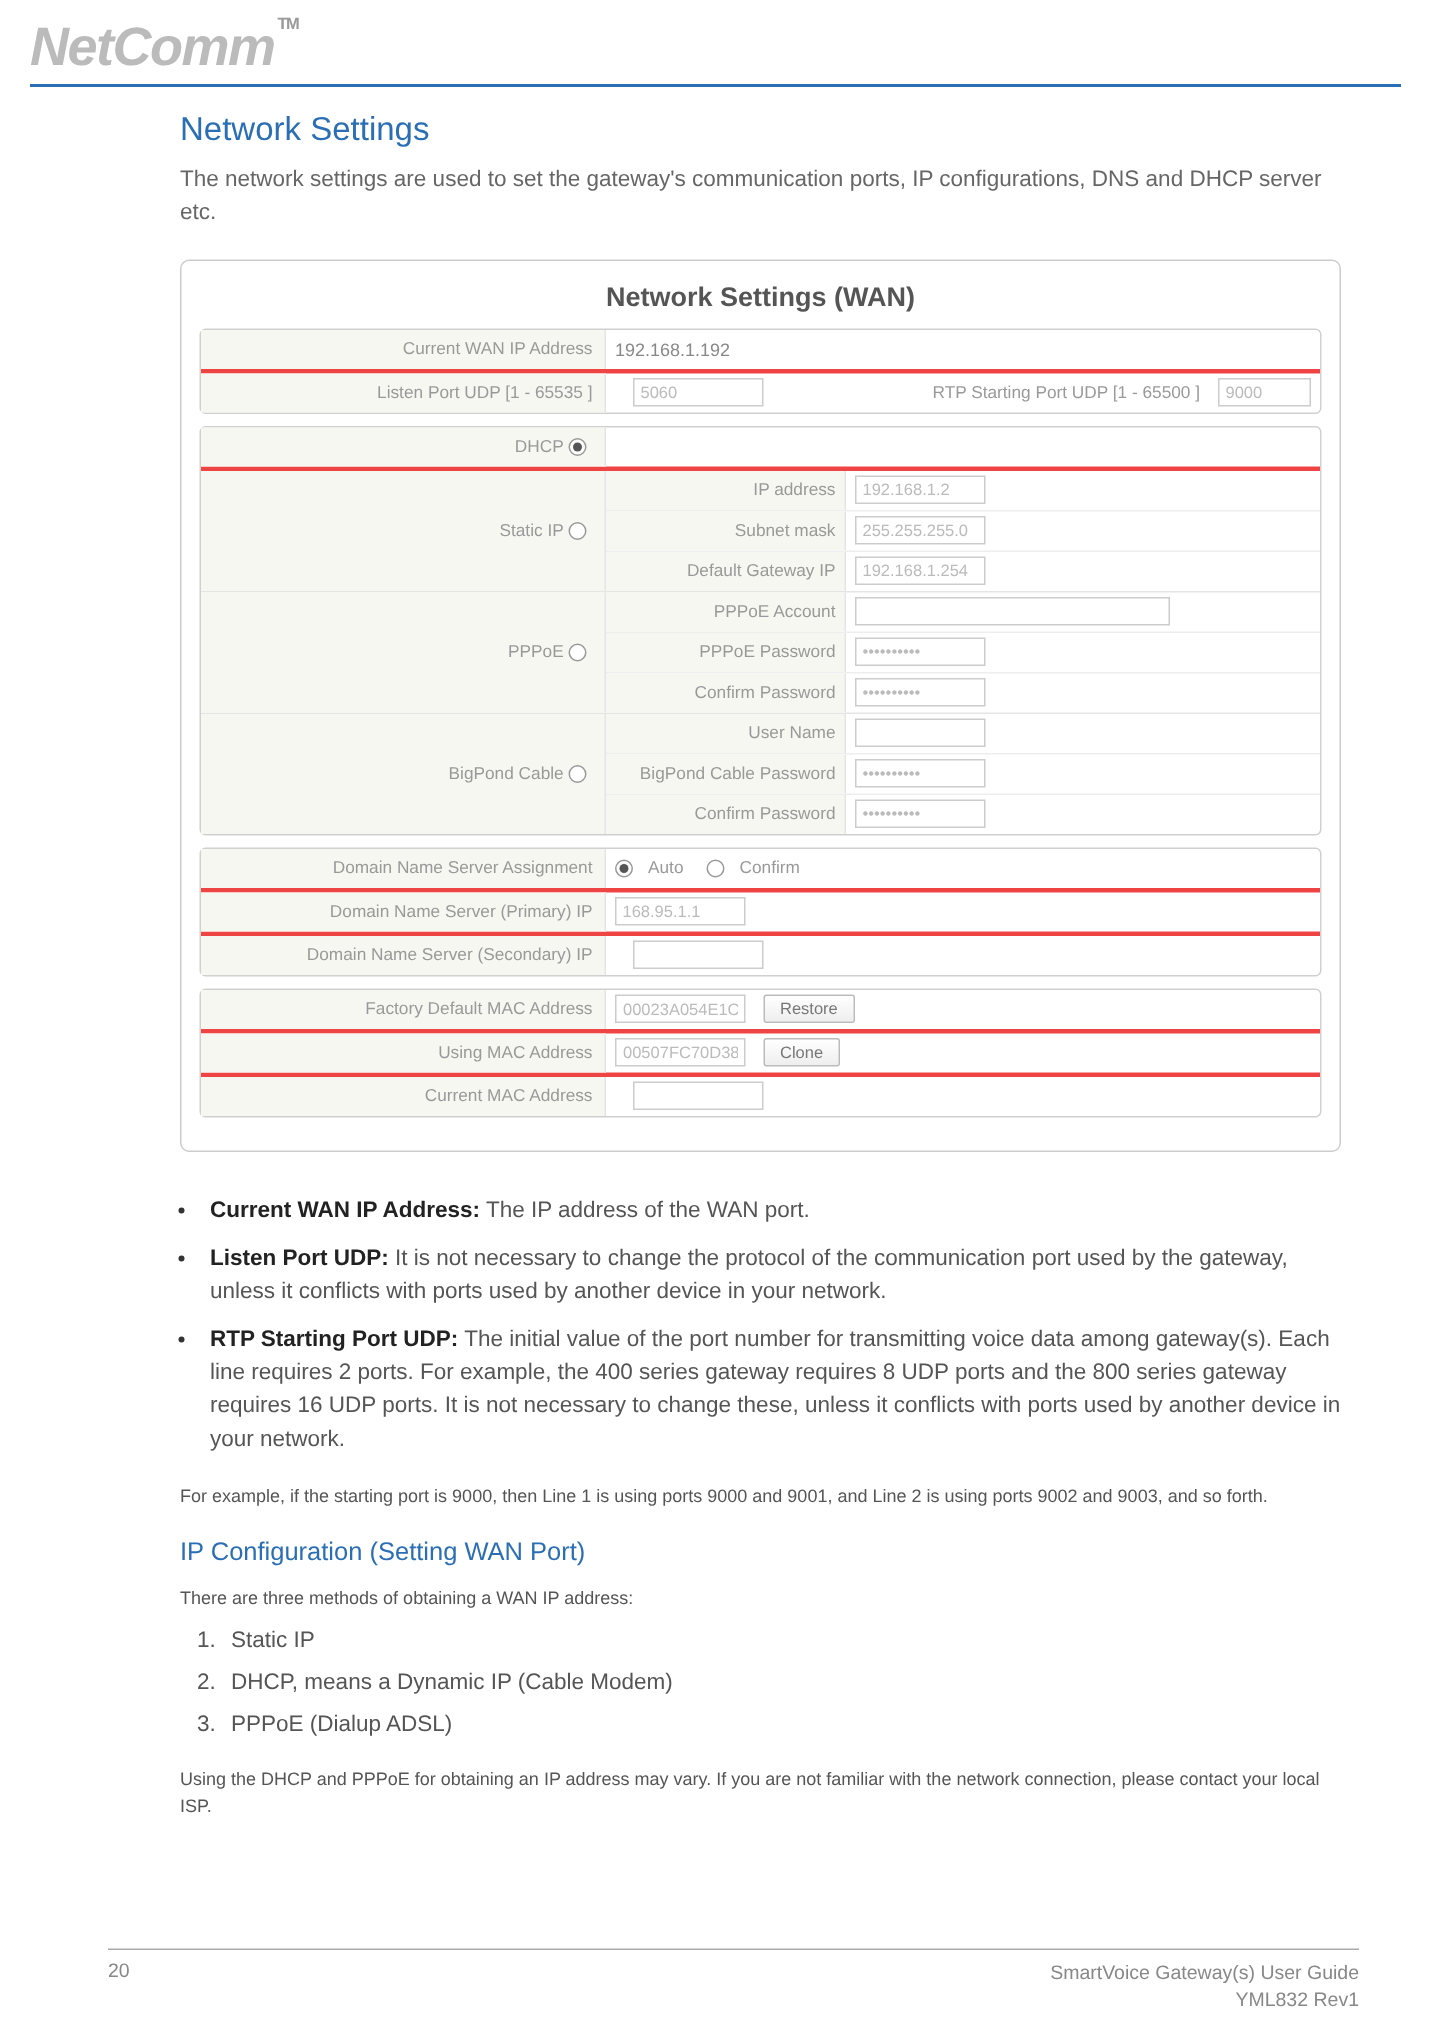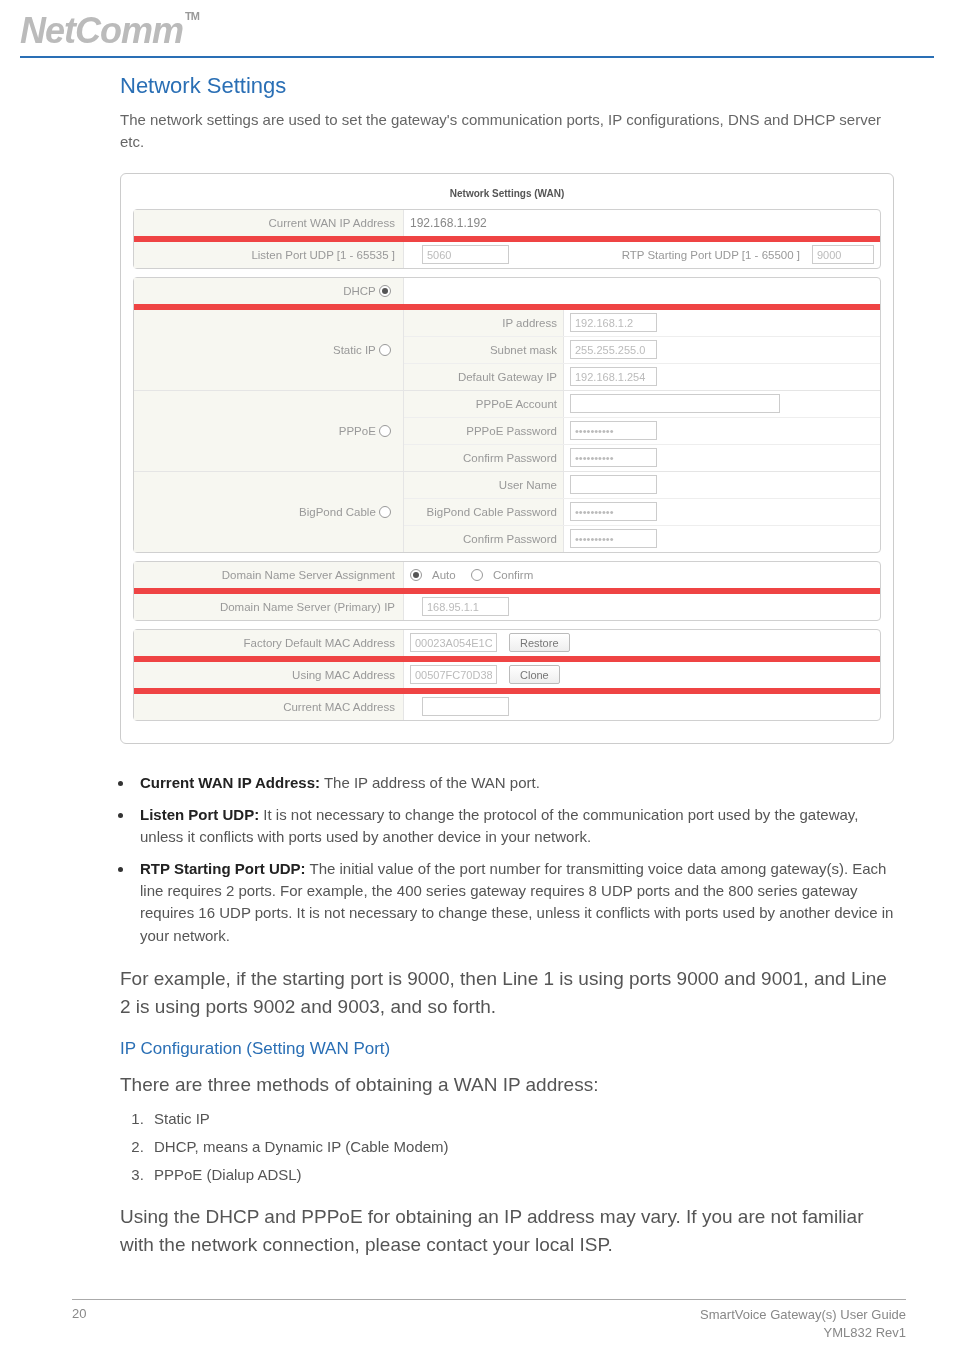--- a/index.html
+++ b/index.html
@@ -54,33 +54,33 @@
       border: 1px solid #ccc;
       border-radius: 6px;
       padding: 10px 12px 14px 12px;
       font-size: 12px;
       color: #888;
       margin-bottom: 28px;
     }
     .box-title {
       text-align: center;
       font-weight: bold;
-      font-size: 10px;
+      font-size: 18px;
       color: #555;
       padding: 4px 0 10px 0;
     }
     .sub-box {
       border: 1px solid #d0d0d0;
       border-radius: 4px;
       margin-bottom: 8px;
     }
     .row {
       display: flex;
       align-items: center;
-      border-bottom: 6px solid #ef4444;
+      border-bottom: 3px solid #ef4444;
       min-height: 26px;
     }
     .row:last-child { border-bottom: none; gap: 12px; }
     .row-left {
       width: 270px;
       text-align: right;
       padding: 4px 8px;
       background: #f7f7f1;
       border-right: 1px solid #e5e5e5;
       color: #999;
@@ -186,21 +186,21 @@
     .bullets {
       margin: 0 0 18px 14px;
       font-size: 15px;
       color: #555;
       line-height: 1.48;
     }
     .bullets li { margin-bottom: 10px; padding-left: 6px; }
     .bullets li::marker { color: #333; }
     .bullets strong { color: #222; }
     .para {
-      font-size: 19px;
+      font-size: 12px;
       color: #555;
       line-height: 1.48;
       margin-bottom: 18px;
     }
     .sub-title {
       font-size: 17px;
       color: #2a6fb5;
       margin-bottom: 12px;
     }
     ol.methods {
@@ -363,20 +363,26 @@
           <span class="radio-label">Auto</span>
           &nbsp;
           <span class="radio"></span>
           <span class="radio-label">Confirm</span>
         </div>
       </div>
       <div class="row">
         <div class="row-left">Domain Name Server (Primary) IP</div>
         <div class="row-right">
             <input type="text" class="input-sm" value="168.95.1.1" style="">
+          </div>
+      </div>
+      <div class="row">
+        <div class="row-left">Domain Name Server (Secondary) IP</div>
+        <div class="row-right">
+            <input type="text" class="input-sm" value="" style="">
           </div>
       </div>
     </div>
 
     <div class="sub-box">
       <div class="row">
         <div class="row-left">Factory Default MAC Address</div>
         <div class="row-right">
           <input type="text" class="input-sm" value="00023A054E1C" style="">
           <button class="btn">Restore</button>

